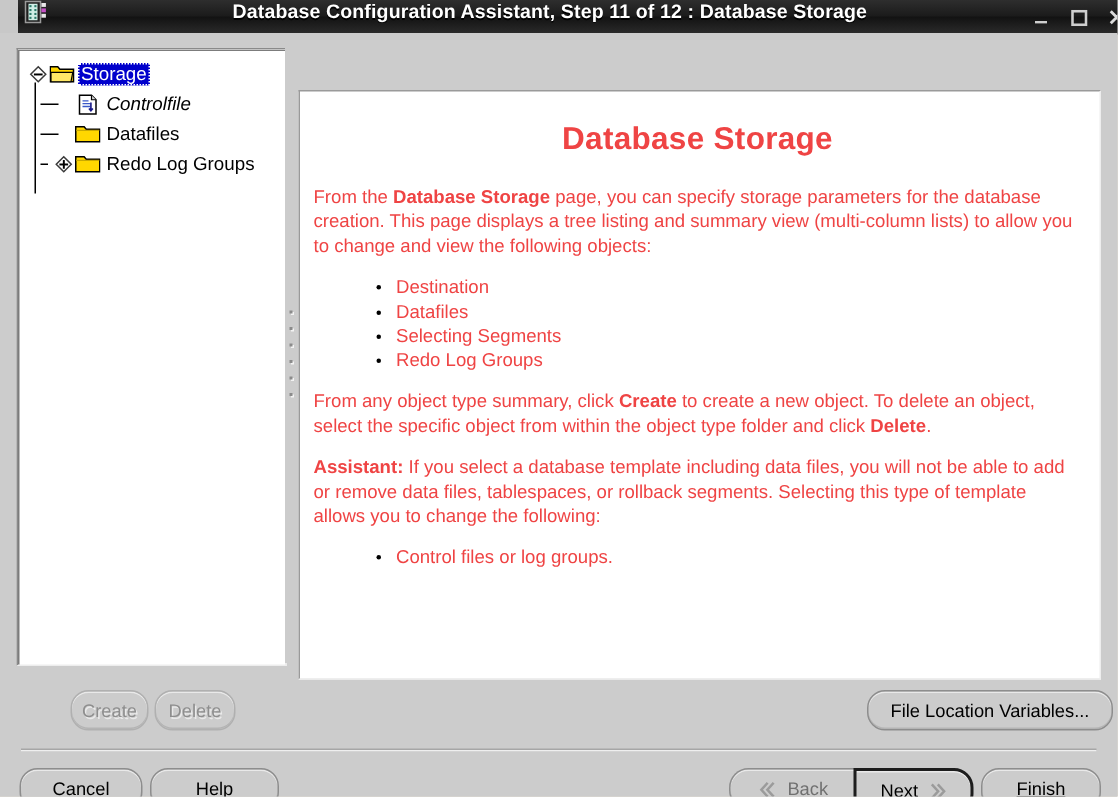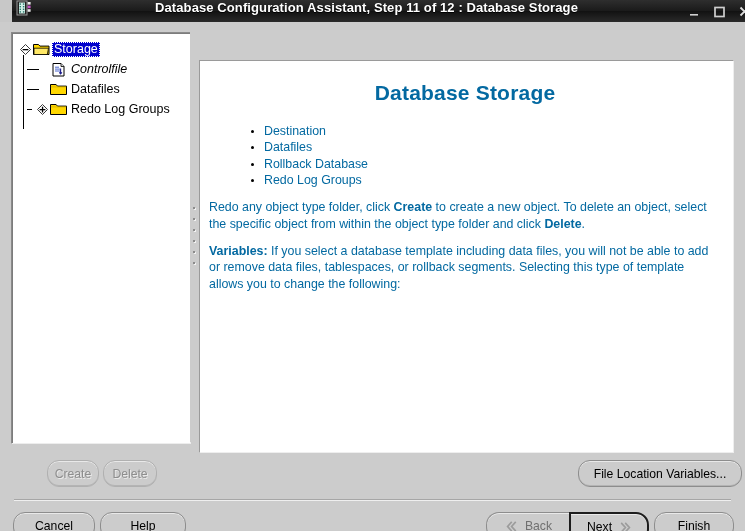--- a/index.html
+++ b/index.html
@@ -144,21 +144,21 @@
     position: absolute; left: 199px; top: 38px;
     width: 533px; height: 391px;
     background: #ffffff;
     border: 1px solid #9a9a9a;
     border-right-color: #eeeeee;
     border-bottom-color: #eeeeee;
     overflow: hidden;
   }
   .panel-inner {
     padding: 12px 12px 0 9px;
-    color: #0369a1;
+    color: #ef4444;
   }
   h1.page-title {
     margin: 8px 0 18px 0;
     text-align: center;
     font-size: 21px;
     font-weight: bold;
     letter-spacing: 0.2px;
   }
   .para {
     font-size: 12.4px;
@@ -394,33 +394,35 @@
           <i></i>
           <i></i>
           <i></i>
       </div>
     </div>
 
     <div class="main-panel">
       <div class="panel-inner">
         <h1 class="page-title">Database Storage</h1>
 
+        <p class="para"><span>From the </span><b>Database Storage</b><span> page, you can specify storage parameters for the database creation. This page displays a tree listing and summary view (multi-column lists) to allow you to change and view the following objects:</span></p>
 
         <ul class="blist">
           <li>Destination</li>
           <li>Datafiles</li>
-          <li>Rollback Database</li>
+          <li>Selecting Segments</li>
           <li>Redo Log Groups</li>
         </ul>
 
-        <p class="para"><span>Redo any object type folder, click </span><b>Create</b><span> to create a new object. To delete an object, select the specific object from within the object type folder and click </span><b>Delete</b><span>.</span></p>
-
-        <p class="para"><b>Variables:</b><span> If you select a database template including data files, you will not be able to add or remove data files, tablespaces, or rollback segments. Selecting this type of template allows you to change the following:</span></p>
+        <p class="para"><span>From any object type summary, click </span><b>Create</b><span> to create a new object. To delete an object, select the specific object from within the object type folder and click </span><b>Delete</b><span>.</span></p>
+
+        <p class="para"><b>Assistant:</b><span> If you select a database template including data files, you will not be able to add or remove data files, tablespaces, or rollback segments. Selecting this type of template allows you to change the following:</span></p>
 
         <ul class="blist">
+          <li>Control files or log groups.</li>
         </ul>
       </div>
     </div>
 
     <div class="btn disabled btn-create">Create</div>
     <div class="btn disabled btn-delete">Delete</div>
     <div class="btn btn-flv">File Location Variables...</div>
 
     <div class="sep-line"></div>
 

